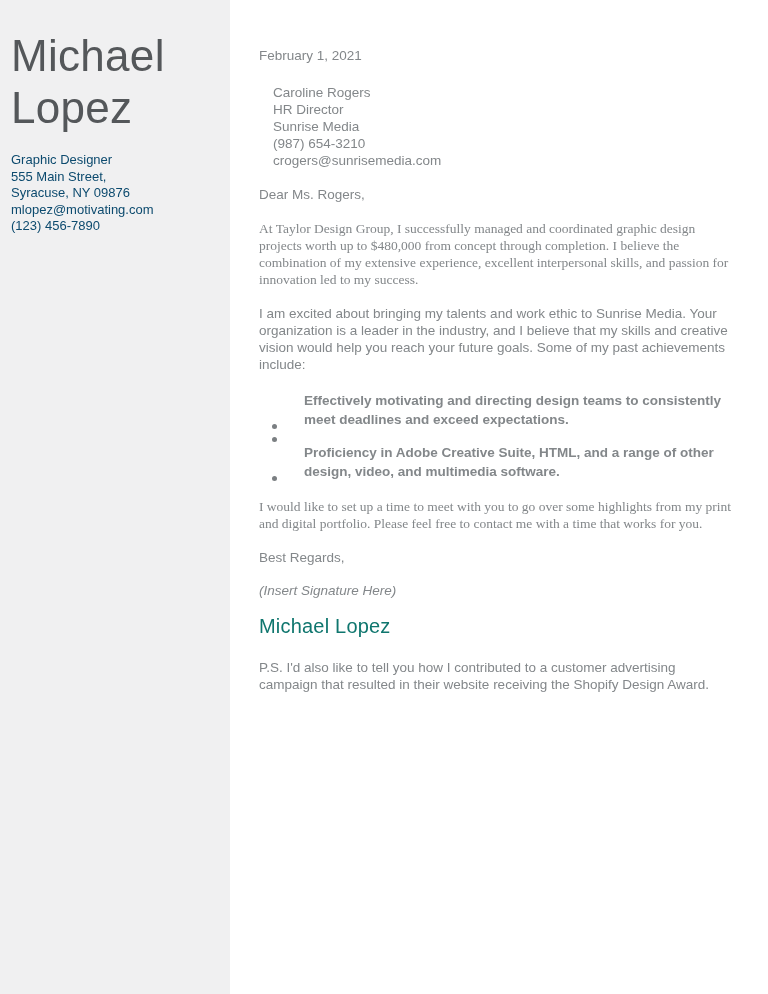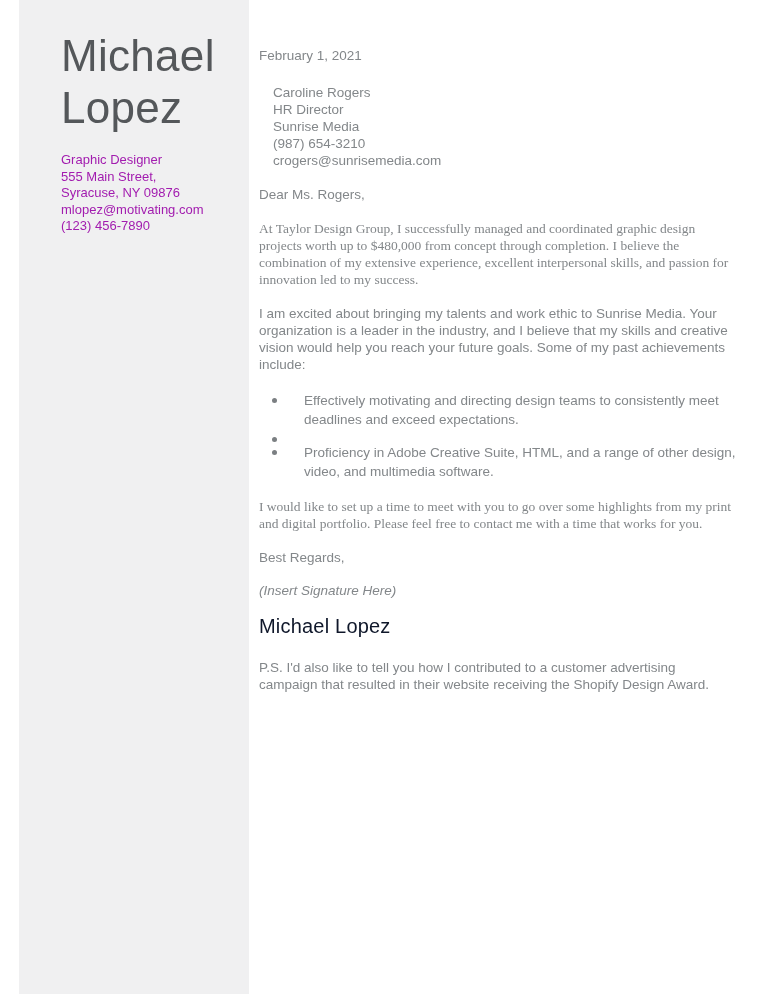--- a/index.html
+++ b/index.html
@@ -13,37 +13,36 @@
     overflow: hidden;
   }
 
   
   .sidebar {
     position: absolute;
     left: 0; top: 0;
     width: 230px;
     height: 994px;
     background: #f0f0f1;
-    padding: 30px 18px 0 42px;
-    margin-left: 19px;
+    padding: 30px 18px 0 11px;
   }
   .name {
     margin: 0;
     font-size: 44px;
     line-height: 52px;
     font-weight: 400;
     color: #54575a;
     letter-spacing: 0.3px;
   }
   .name span { display: block; }
   .contact {
     margin-top: 18px;
     font-size: 13px;
     line-height: 16.5px;
-    color: #a21caf;
+    color: #0c4a6e;
   }
   .contact div { white-space: nowrap; }
 
   
   .letter {
     position: absolute;
     left: 259px;
     top: 47px;
     width: 478px;
     font-size: 13.5px;
@@ -56,44 +55,45 @@
   .para       { margin: 0 0 17px 0; font-family: Liberation Serif, serif; }
   .para-pre-list { margin: 16px 0 18px 0; }
 
   .bullet-list {
     list-style: none;
     margin: 0 0 17px 0;
     padding: 0 0 0 13px;
   }
   .bullet-list li {
     display: flex;
-    align-items: flex-start;
+    align-items: flex-end;
     line-height: 19px;
     margin: 0 0 1px 0;
+    font-weight: bold;
   }
   .bullet-dot {
     flex: 0 0 auto;
     width: 5px;
     height: 5px;
     border-radius: 50%;
     background: #7b7f82;
     margin: 7px 27px 0 0;
   }
 
   .closing { margin: 0 0 16px 0; }
   .sig-placeholder {
     font-style: italic;
     margin: 0 0 14px 0;
   }
   .sig-name {
     margin: 0 0 20px 0;
     font-size: 20px;
     line-height: 26px;
     font-weight: 400;
-    color: #0f172a;
+    color: #0f766e;
     letter-spacing: 0.2px;
   }
   .postscript { margin: 0; }
 </style>
 </head>
 <body>
 
 <aside class="sidebar">
   <h1 class="name">
     <span>Michael</span>

